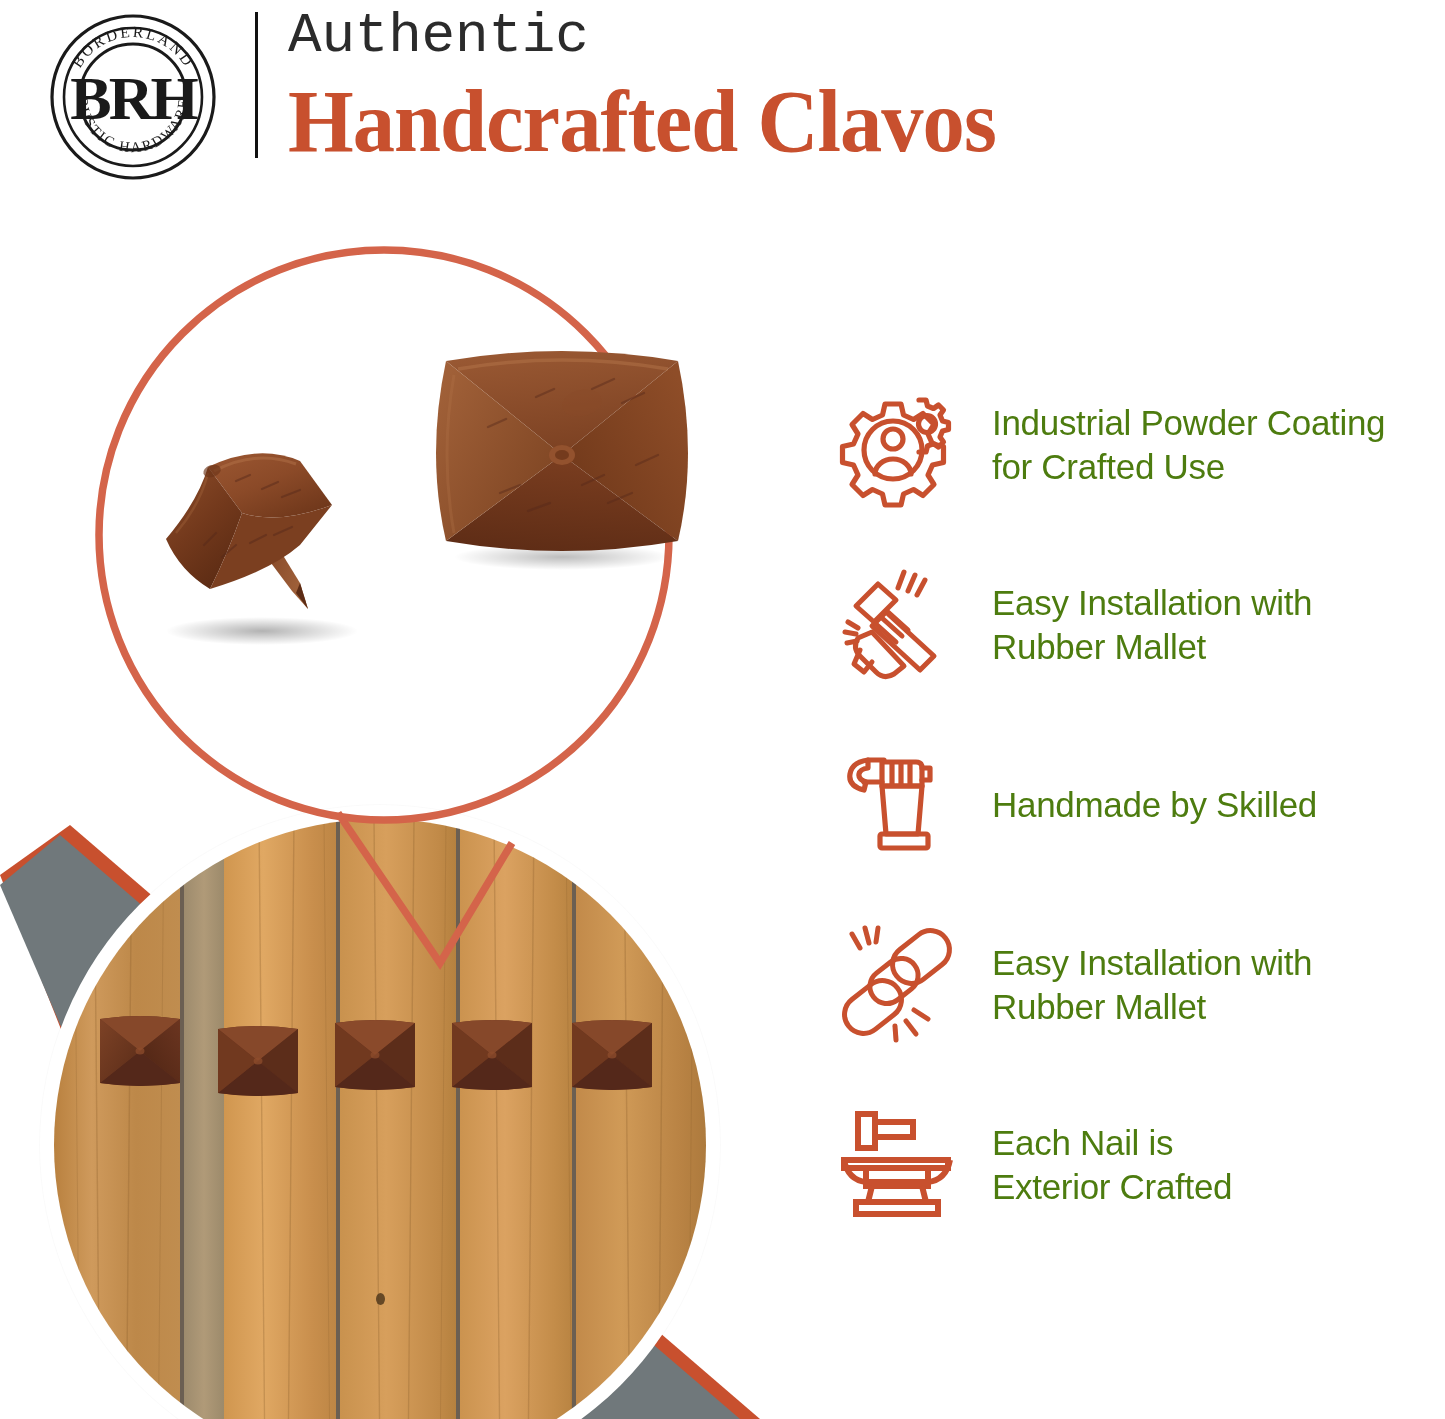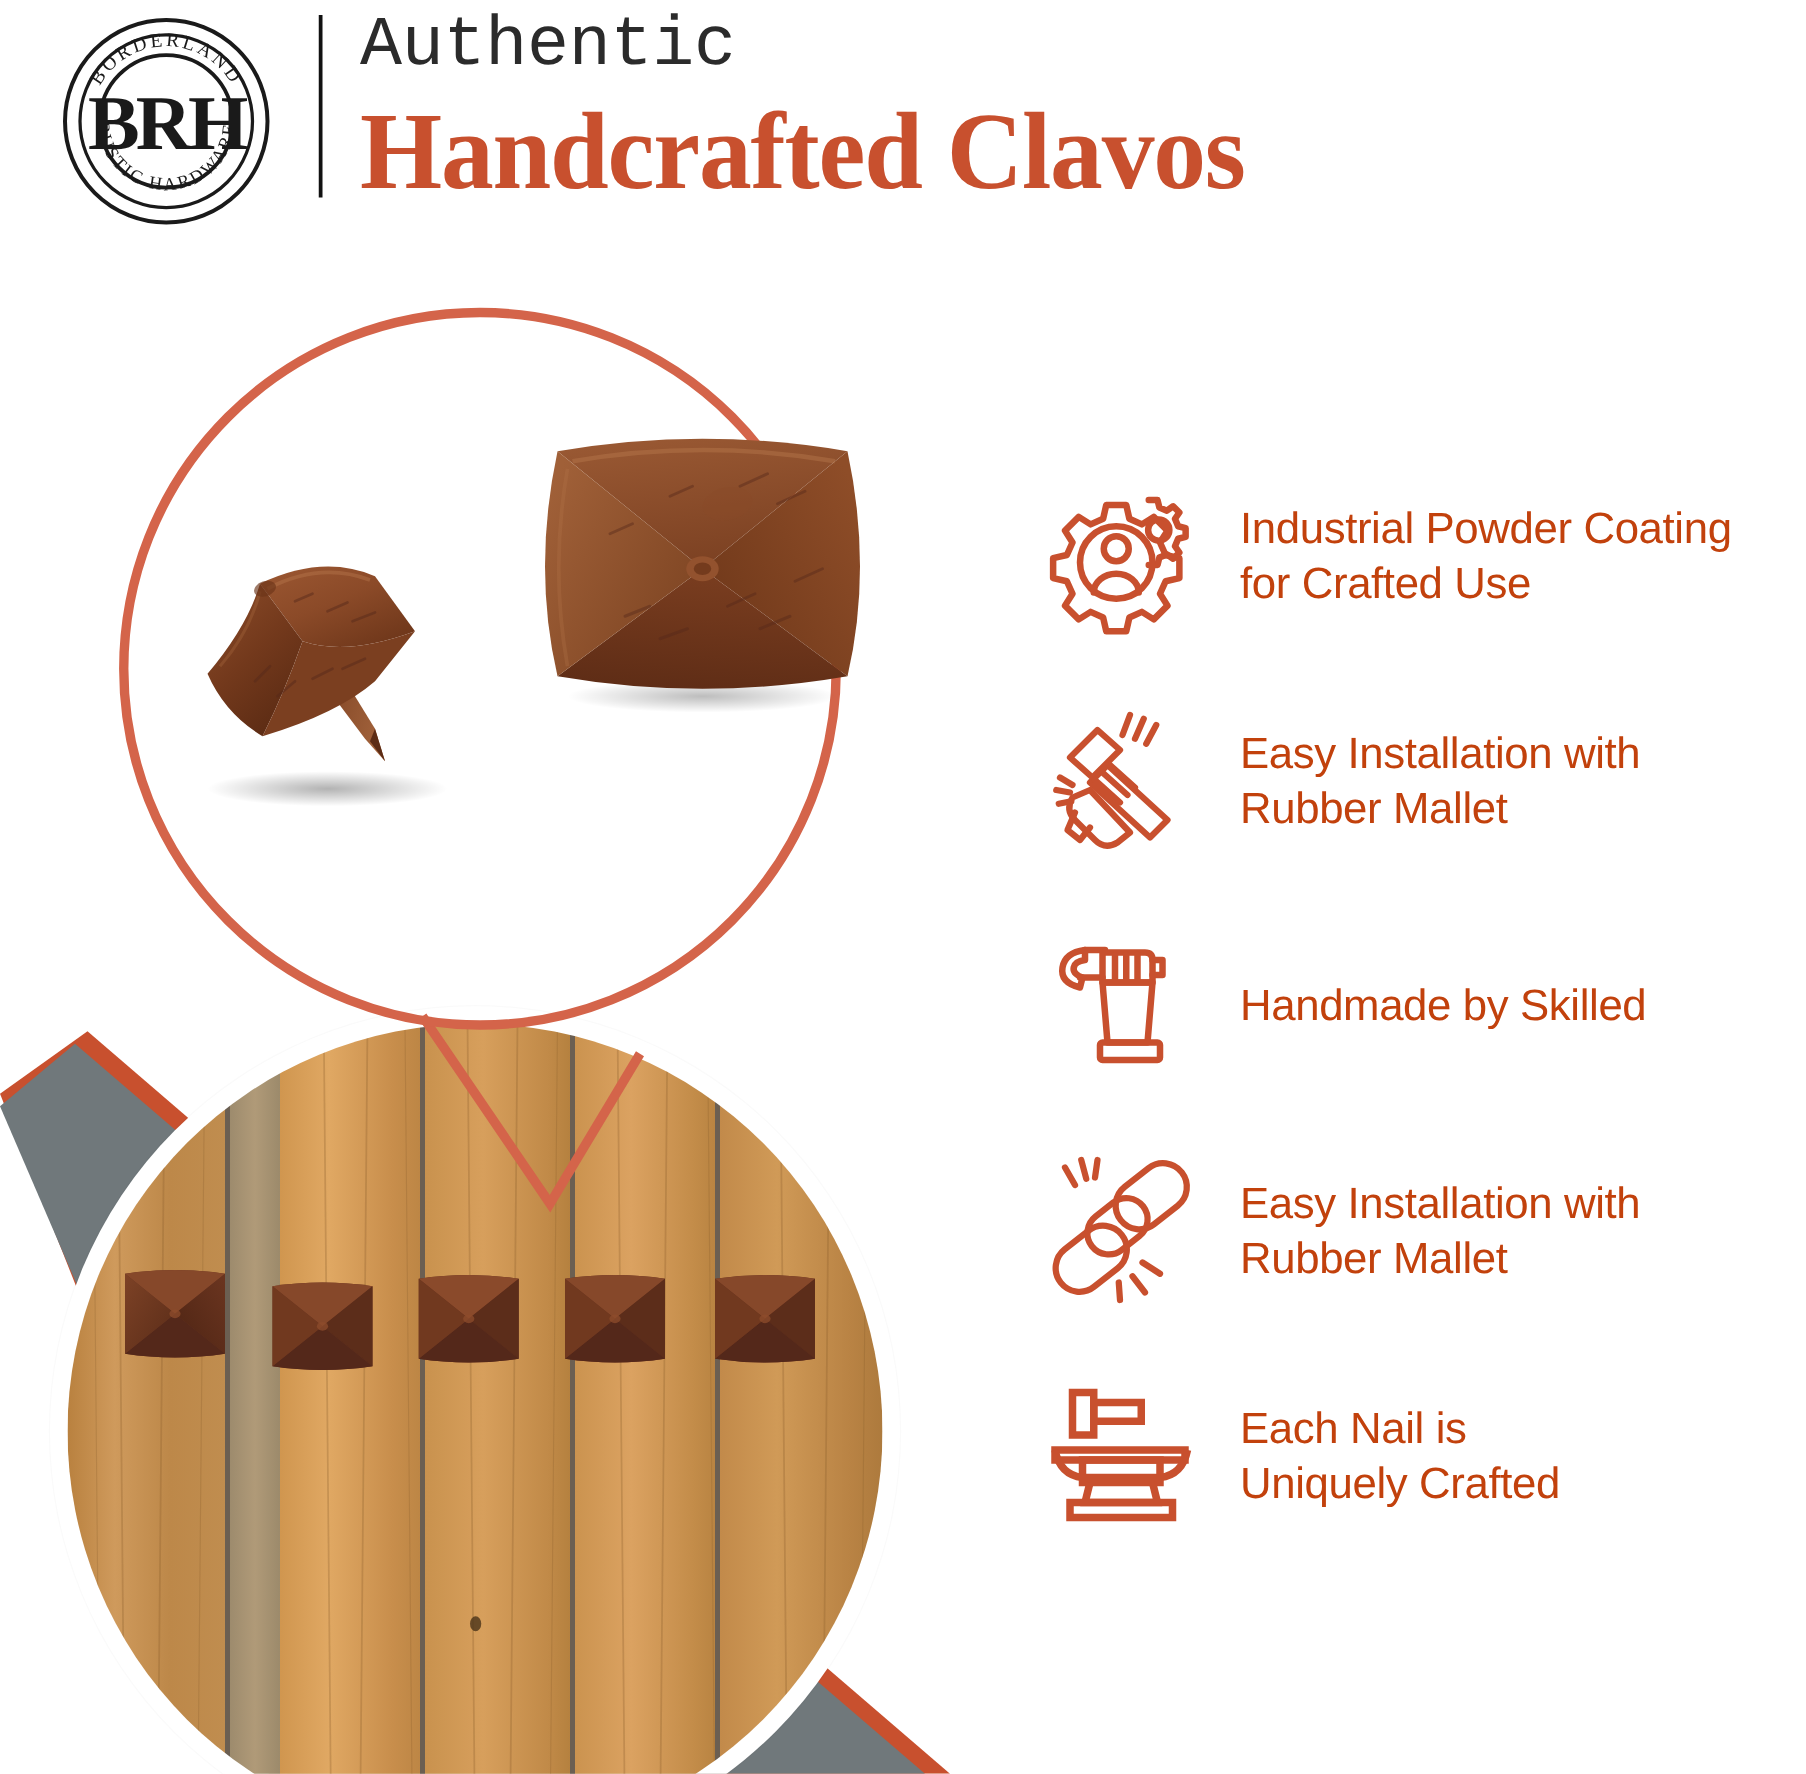--- a/index.html
+++ b/index.html
@@ -94,21 +94,21 @@
     display:flex; align-items:center; gap:36px;
     height:180px;
   }
   .feature-icon {
     flex:0 0 118px; width:118px; height:118px;
     display:flex; align-items:center; justify-content:center;
   }
   .feature-text {
     font-family:"Liberation Sans", sans-serif;
     font-size:35px; line-height:44px; font-weight:400;
-    color:#c2410c; letter-spacing:-0.3px;
+    color:#4d7c0f; letter-spacing:-0.3px;
     max-width:450px;
   }
   .feature-text .ln { display:block; white-space:nowrap; }
   svg { display:block; overflow:visible; }
 </style>
 </head>
 <body>
 
 <div id="header">
 
@@ -490,16 +490,16 @@
           <path d="M28,62 L90,62 L90,80 L28,80 Z"></path>
 
           <path d="M34,80 l-4,16 l58,0 l-4,-16"></path>
 
           <rect x="18" y="96" width="82" height="12"></rect>
         </g>
       </svg>
     </div>
     <div class="feature-text">
       <span class="ln">Each Nail is</span>
-      <span class="ln">Uniquely Crafted</span>
+      <span class="ln">Exterior Crafted</span>
     </div>
   </div>
 </div>
 
 </body></html>

